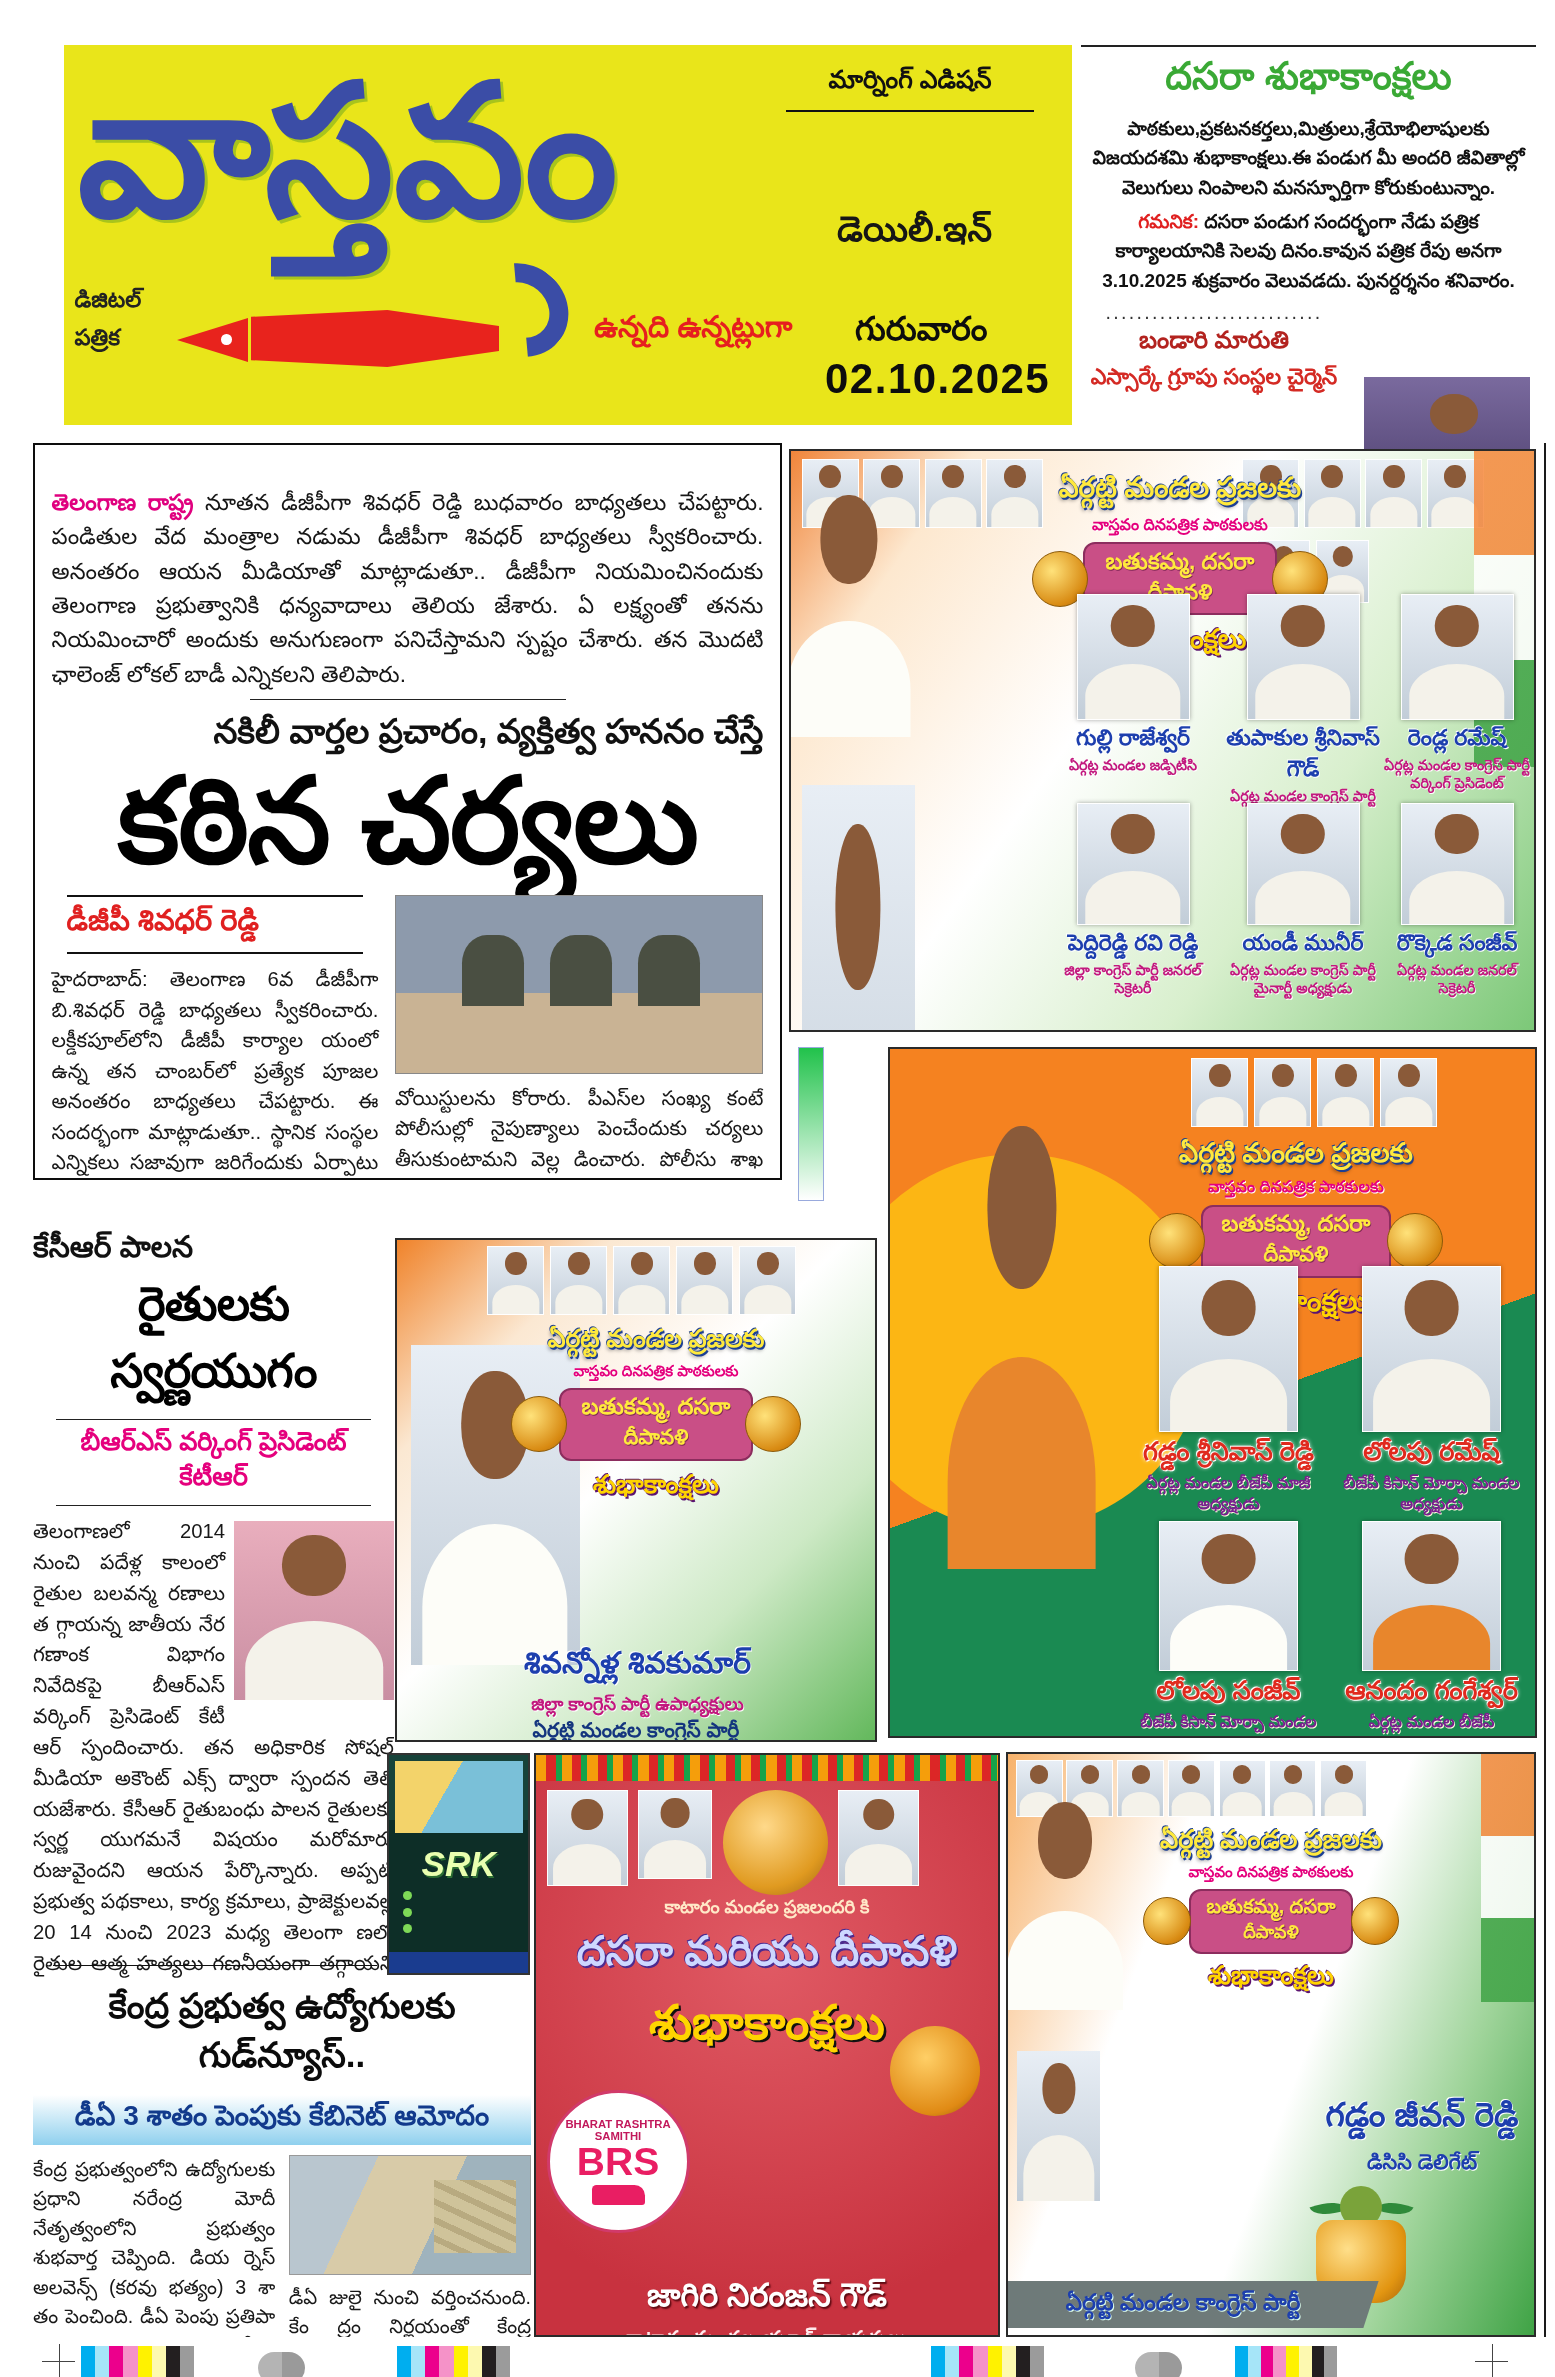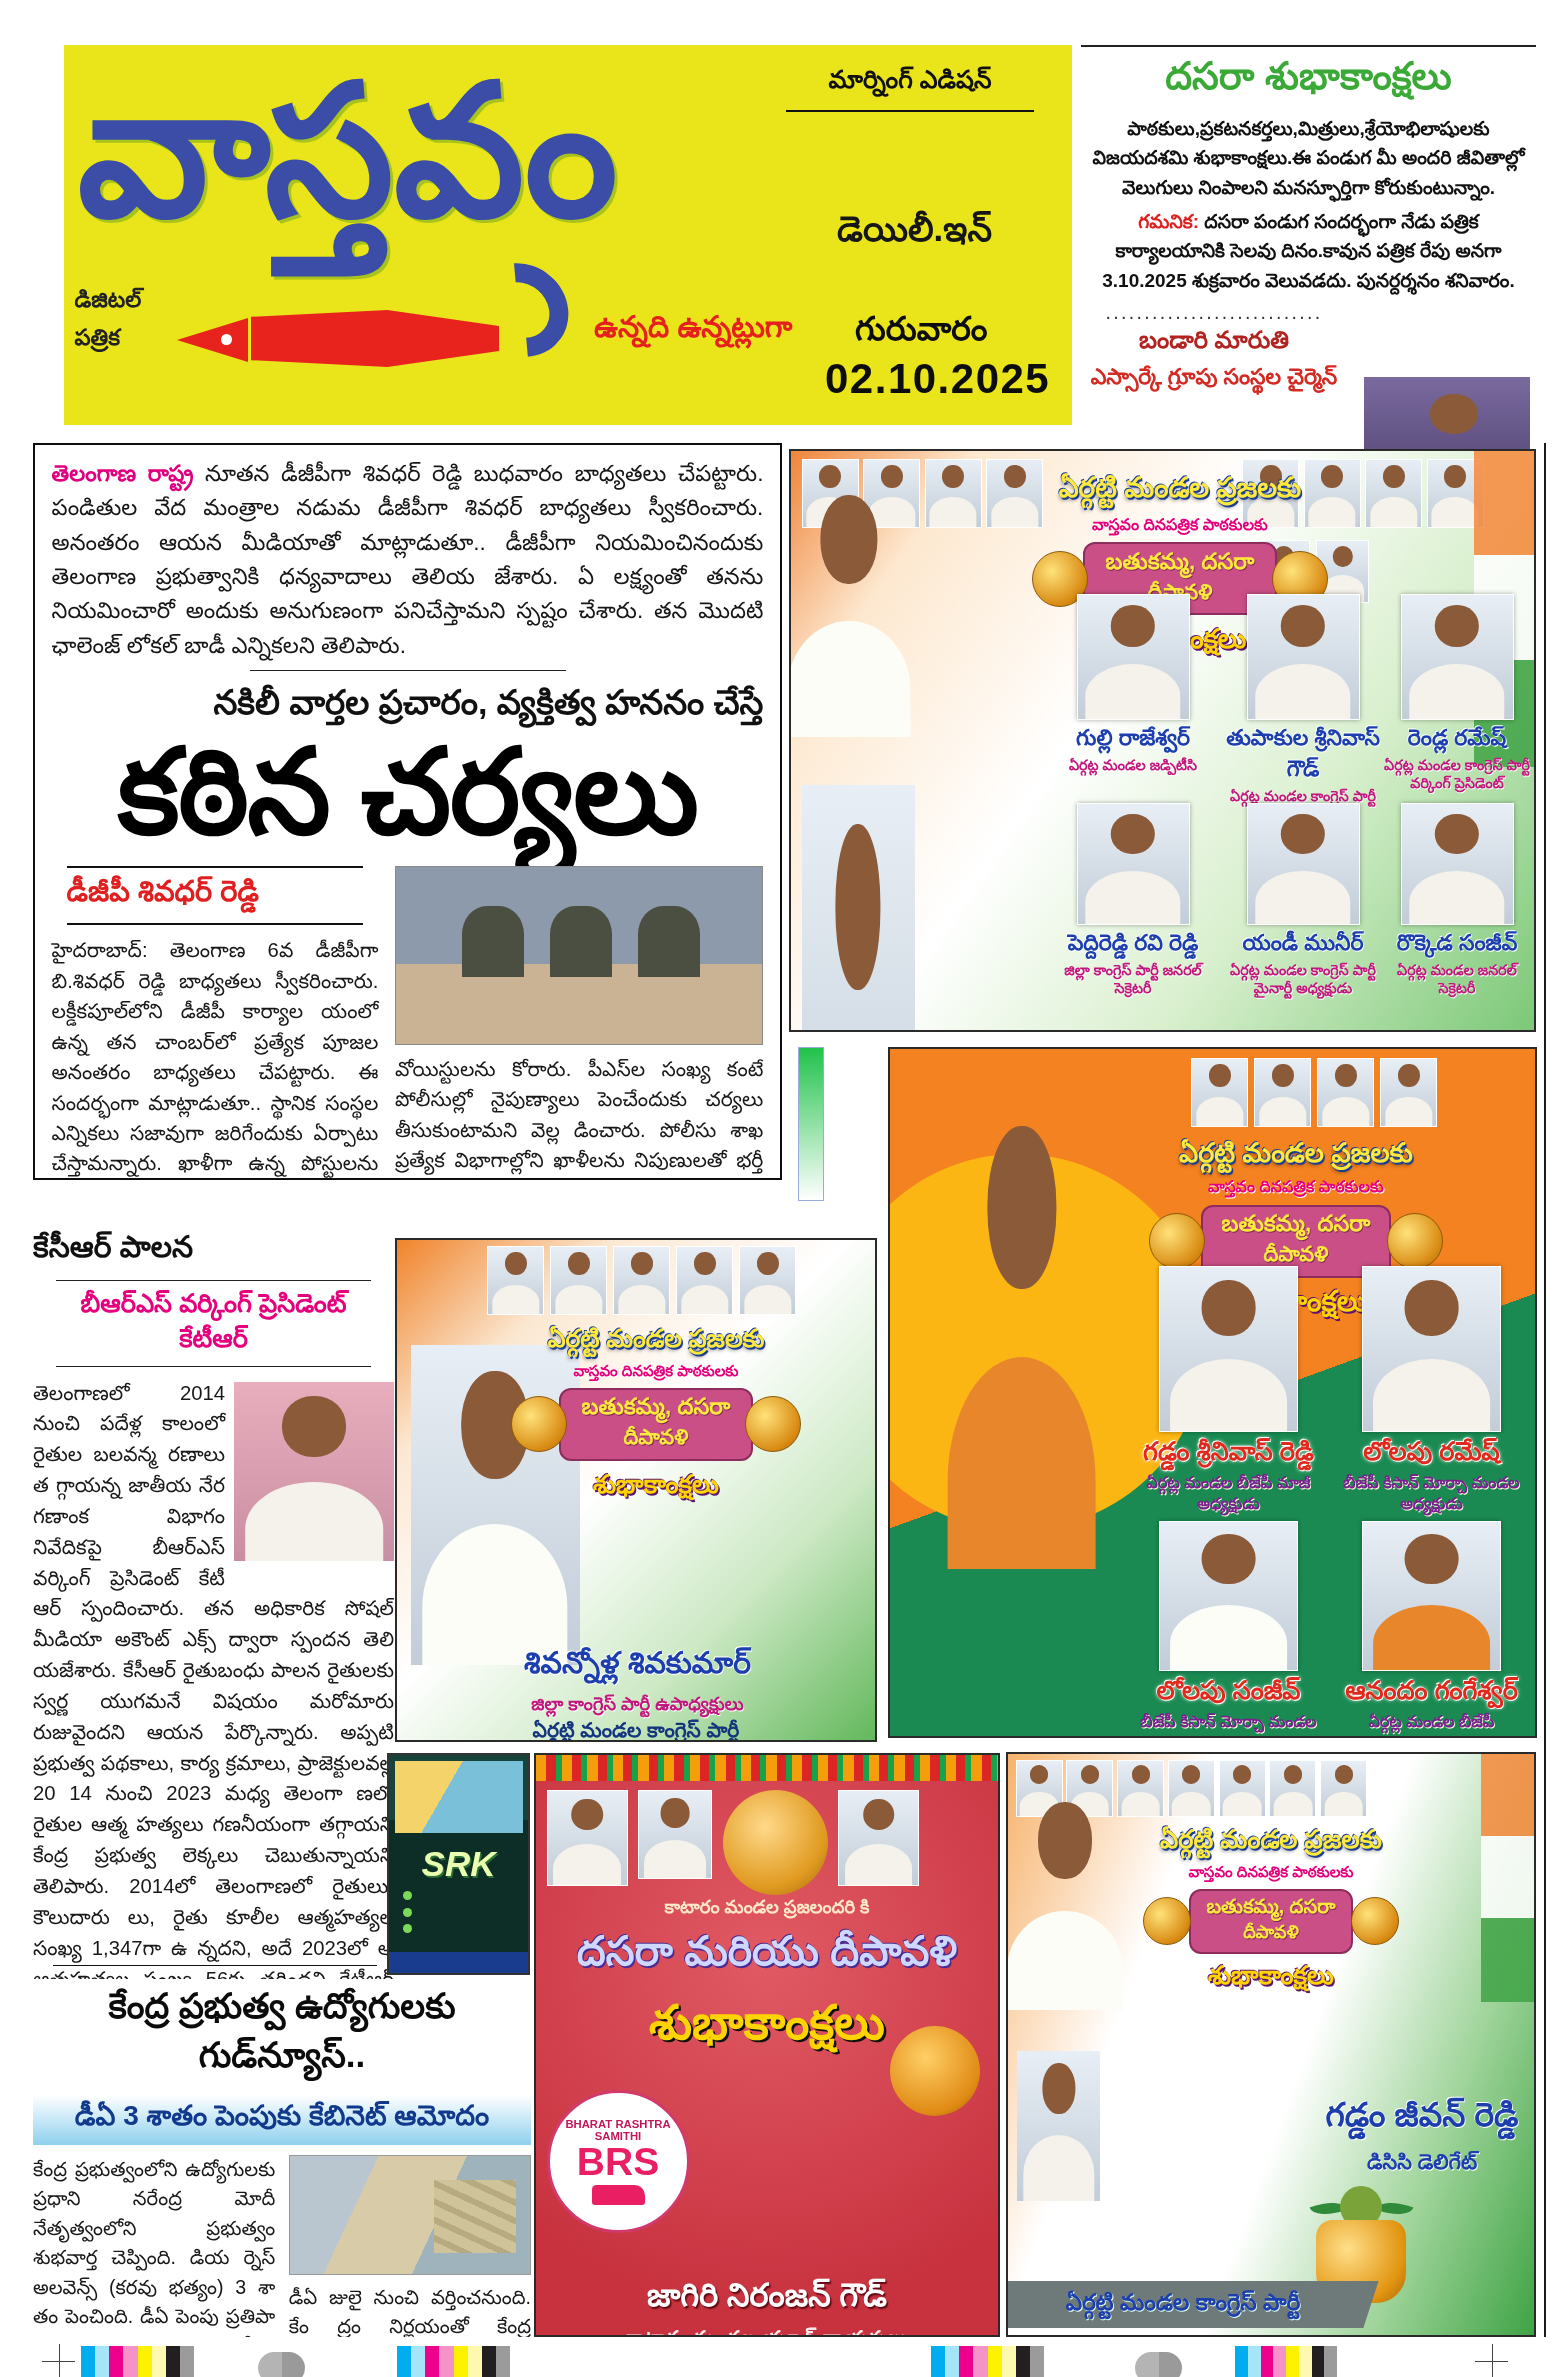--- a/index.html
+++ b/index.html
@@ -52,21 +52,21 @@
   .p-saffron::after { background: #e8862c; }
   .mini { width: 57px; height: 69px; border: 1.5px solid #fff; }
   .photo-police { background: linear-gradient(#8d9aac 0 55%, #c9b394 55% 100%); position: relative; overflow: hidden; }
   .photo-police i { position: absolute; bottom: 38%; width: 17%; height: 40%; background: #4a4f42; border-radius: 40% 40% 0 0; }
   .photo-office { background: linear-gradient(115deg, #b9c6cf 0 30%, #d8cba8 30% 60%, #9fb3bd 60% 100%); position: relative; }
   .photo-office::after { content: ""; position: absolute; right: 6%; top: 20%; width: 34%; height: 62%;
                          background: repeating-linear-gradient(25deg, #cfc39a 0 10.5px, #b8aa80 10.5px 16.6px); }
 
   
   #lead { left: 33px; top: 443px; width: 749px; height: 737px; border: 2.3px solid #0d0d0d; padding: 12px 16.6px; overflow: hidden; }
-  .lead-intro { font-size: 22.6px; line-height: 1.52; color: #161616; text-align: justify; }
+  .lead-intro { font-size: 22.6px; line-height: 1.52; color: #161616; text-align: justify; margin-top: 29px; }
   .lead-in { color: #e0007f; font-weight: bold; }
   .strap { margin-top: 12px; font-size: 34px; font-weight: bold; color: #111; text-align: right; }
   .strap-rule { width: 316px; margin: 7.5px auto 0; border-top: 1.5px solid #222; }
   .headline-xl { font-size: 119px; font-weight: bold; color: #000; text-align: center; line-height: 1.05; letter-spacing: -1.5px; }
   .lead-row { display: flex; gap: 16.6px; margin-top: 10.5px; }
   .lead-colL { width: 47%; }
   .lead-colR { width: 53%; }
   .byline { border-top: 2.3px solid #111; border-bottom: 2.3px solid #111; padding: 7.5px 0; margin: 0 15px 10.5px;
             font-size: 29px; font-weight: bold; color: #e02020; text-align: left; }
   .body-txt { font-size: 20.3px; line-height: 1.5; color: #181818; text-align: justify; }
@@ -220,20 +220,21 @@
             <i style="left:42%;"></i>
             <i style="left:66%;"></i>
         </div>
         <div class="body-txt" style="margin-top:9px;">వోయిస్టులను కోరారు. పీఎస్‌ల సంఖ్య కంటే పోలీసుల్లో నైపుణ్యాలు పెంచేందుకు చర్యలు తీసుకుంటామని వెల్ల డించారు. పోలీసు శాఖ ప్రత్యేక విభాగాల్లోని ఖాళీలను నిపుణులతో భర్తీ చేస్తామన్నారు. సామాజిక మాధ్యమాల్లో పోస్టులు చేసేవారు అప్రమత్తంగా ఉండాలని, నకిలీ వార్తల ప్రచారం, వ్యక్తిత్వ హననం చేస్తే కఠిన చర్యలు తప్పవని హెచ్చరించారు.</div>
       </div>
     </div>
   </div>
 
   <div id="ktr" class="abs">
     <div class="kicker">కేసీఆర్ పాలన</div>
+    <div class="ktr-head">రైతులకు స్వర్ణయుగం</div>
     <div class="ktr-sub">బీఆర్ఎస్ వర్కింగ్ ప్రెసిడెంట్ కేటీఆర్</div>
     <div class="ktr-body">
       <div class="ktr-photo person"></div>
       <span>తెలంగాణలో 2014 నుంచి పదేళ్ల కాలంలో రైతుల బలవన్మ రణాలు త గ్గాయన్న జాతీయ నేర గణాంక విభాగం నివేదికపై బీఆర్ఎస్ వర్కింగ్ ప్రెసిడెంట్ కేటీ ఆర్ స్పందించారు. తన అధికారిక సోషల్ మీడియా అకౌంట్ ఎక్స్ ద్వారా స్పందన తెలి యజేశారు.</span>
       <span>కేసీఆర్ రైతుబంధు పాలన రైతులకు స్వర్ణ యుగమనే విషయం మరోమారు రుజువైందని ఆయన పేర్కొన్నారు. అప్పటి ప్రభుత్వ పథకాలు, కార్య క్రమాలు, ప్రాజెక్టులవల్ల 20 14 నుంచి 2023 మధ్య తెలంగా ణలో రైతుల ఆత్మ హత్యలు గణనీయంగా తగ్గాయని కేంద్ర ప్రభుత్వ లెక్కలు చెబుతున్నాయని తెలిపారు. 2014లో తెలంగాణలో రైతులు, కౌలుదారు లు, రైతు కూలీల ఆత్మహత్యల సంఖ్య 1,347గా ఉ న్నదని, అదే 2023లో ఆ ఆత్మహత్యల సంఖ్య 56కు తగ్గిందని కేటీఆర్ చెప్పారు. అంటే 96 శాతం తగ్గు దల నమో దైందని అన్నారు. దేశంలోని రైతుల ఆత్మ హత్యల్లో తె లంగాణ వాటా 2014లో 10. 9 శాతం ఉంటే.. 20 23 నాటికి అది 0.51 శాతం తగ్గిందని తెలిపారు. కానీ కాంగ్రెస్ అధికారంలోకి రాగానే పరిస్థి తి తారు మారైందని విమర్శించారు. రెండేళ్లలోనే 700 మందికి పైగా అన్నదాతల ఆత్మహత్యలు నమోద య్యాయని ఆందోళన వ్యక్తంచేశారు.</span>
     </div>
   </div>
   <div class="abs ktr-rule"></div>
 
   <div id="ad3" class="abs ad">

